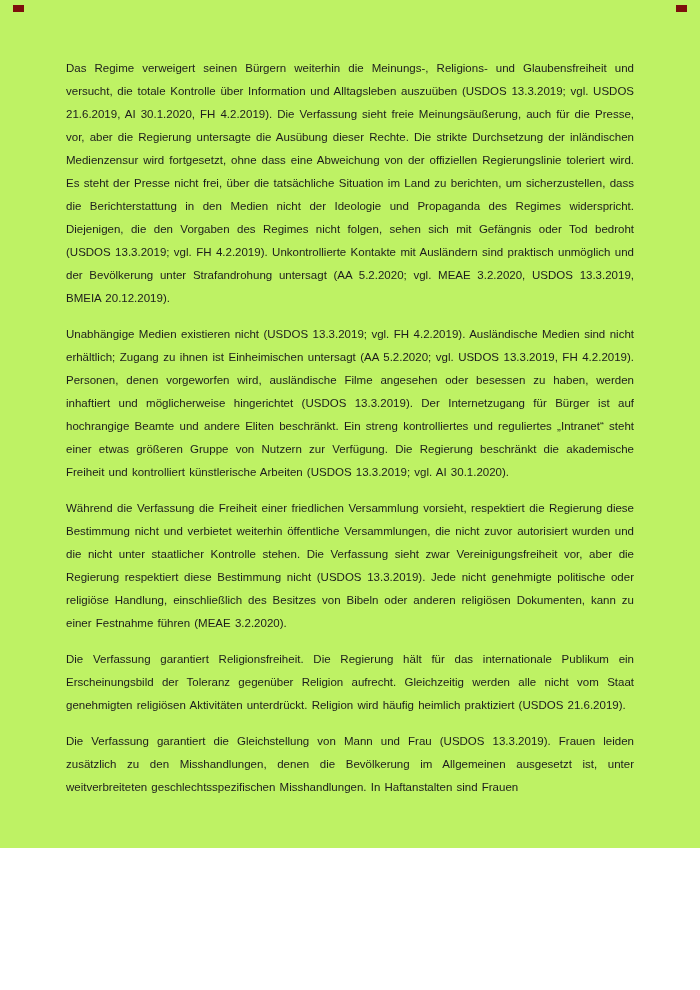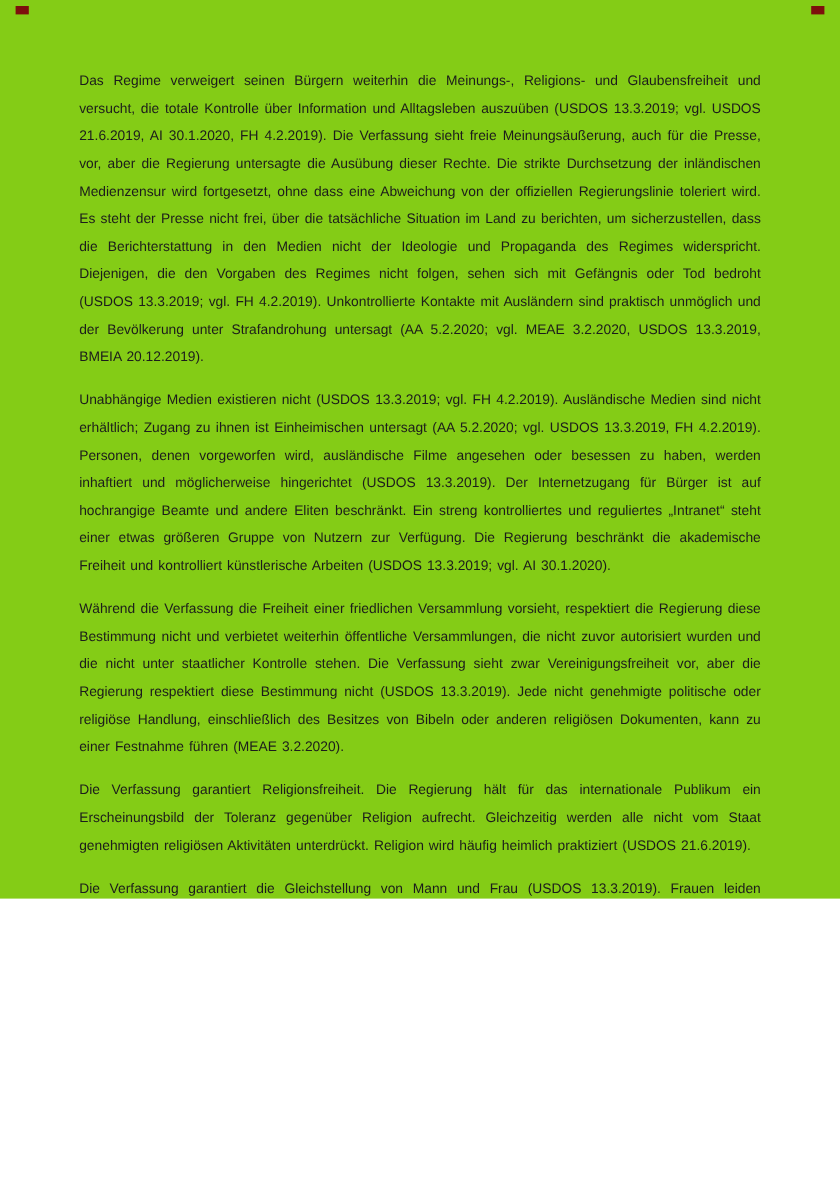--- a/index.html
+++ b/index.html
@@ -3,22 +3,22 @@
 <meta charset="utf-8">
 <style>
   html, body {
     margin: 0;
     padding: 0;
     background: #ffffff;
   }
   .page {
     position: relative;
     width: 700px;
-    height: 749px;
-    background: #84cc16;
+    height: 848px;
+    background: #bef264;
     overflow: hidden;
     font-family: "Liberation Sans", "DejaVu Sans", sans-serif;
   }
   
   .corner-mark {
     position: absolute;
     width: 11px;
     height: 7px;
     background: #7d100c;
   }

